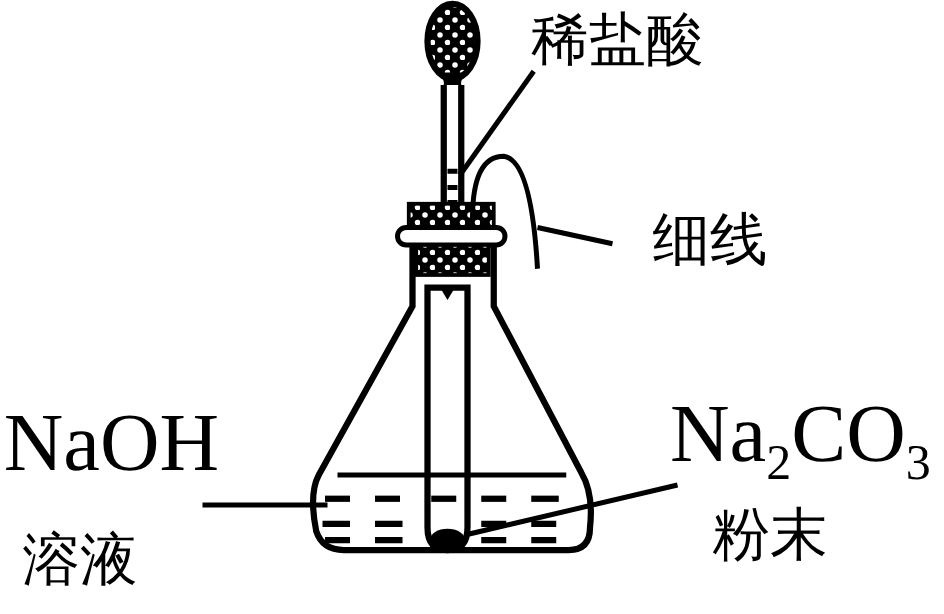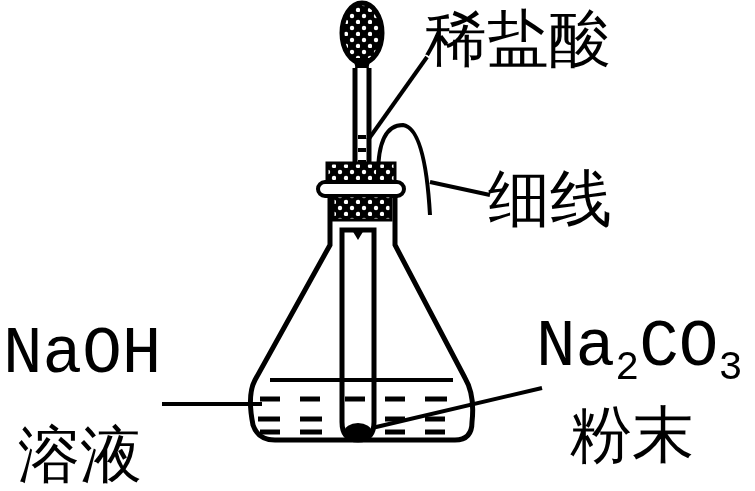--- a/index.html
+++ b/index.html
@@ -1,19 +1,19 @@
 <!DOCTYPE html>
 <html><head>
   <meta charset="utf-8">
   <style>
     html, body { margin: 0; padding: 0; background: #ffffff; }
     body { width: 755px; height: 491px; position: relative; overflow: hidden; }
     .label { position: absolute; color: #000; line-height: 1; white-space: nowrap; }
-    .cn { font-family: "DejaVu Serif", serif; font-size: 62px; }
-    .en { font-family: Liberation Mono, monospace; font-size: 66px; }
+    .cn { font-family: "DejaVu Serif", serif; font-size: 46px; }
+    .en { font-family: Liberation Serif, serif; font-size: 66px; }
     .sub { font-size: 40px; position: relative; top: 14px; }
     svg { position: absolute; left: 0; top: 0; }
   </style>
 </head>
 <body>
 
 <svg width="755" height="491" viewBox="0 0 755 491">
   <defs>
     <pattern id="dots" width="12" height="12" patternUnits="userSpaceOnUse">
       <rect width="12" height="12" fill="#000"></rect>
@@ -70,19 +70,19 @@
     <path d="M342 230 L342 422 Q342 440 358 440 Q374 440 374 422 L374 230 Z" fill="none" stroke="#000" stroke-width="5"></path>
     <path d="M352 230 L358 240 L364 230 Z" fill="#000"></path>
     <ellipse cx="358" cy="432" rx="14" ry="9" fill="#000"></ellipse>
   </g>
 
   <line x1="162" y1="404" x2="262" y2="404" stroke="#000" stroke-width="4"></line>
   <line x1="372" y1="428" x2="542" y2="388" stroke="#000" stroke-width="4"></line>
 </svg>
 
 <div class="label cn" style="left:425px; top:8px;">稀盐酸</div>
-<div class="label cn" style="left:488px; top:168px;font-family:Liberation Serif, serif;">细线</div>
+<div class="label cn" style="left:522px; top:168px;">细线</div>
 <div class="label en" style="left:3px; top:322px;">NaOH</div>
 <div class="label cn" style="left:18px; top:424px;">溶液</div>
 <div class="label en" style="left:536px; top:315px;">
   <span>Na</span><span class="sub">2</span><span>CO</span><span class="sub">3</span>
 </div>
 <div class="label cn" style="left:570px; top:392px;margin-top:12px;">粉末</div>
 
 </body></html>

